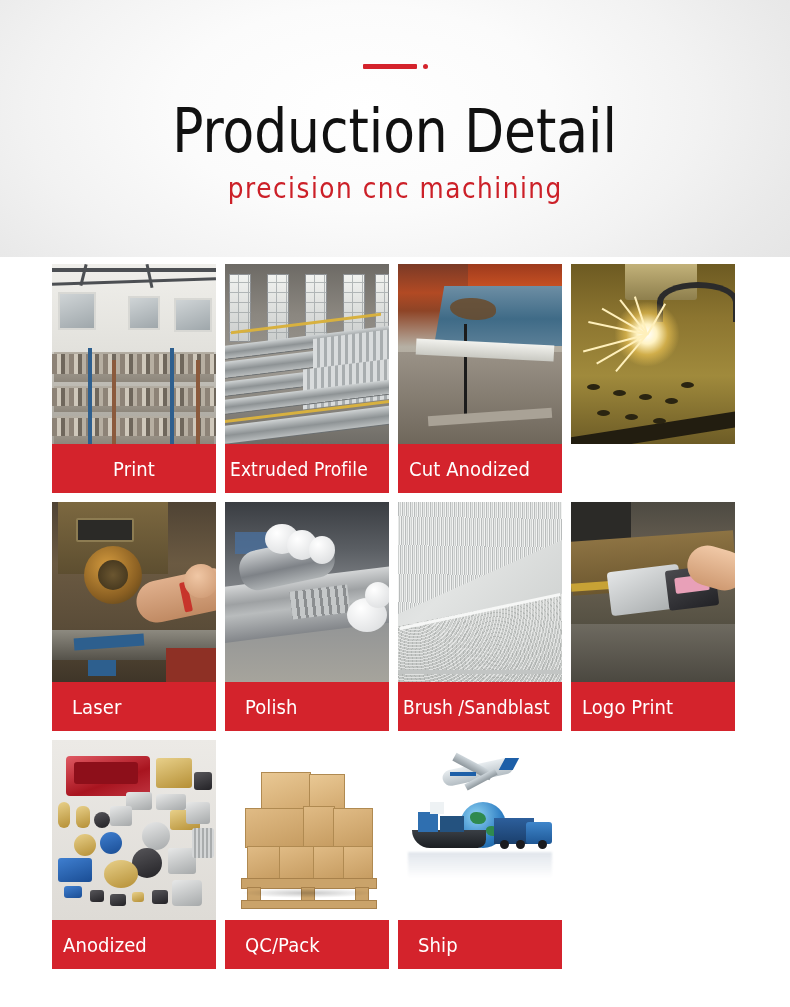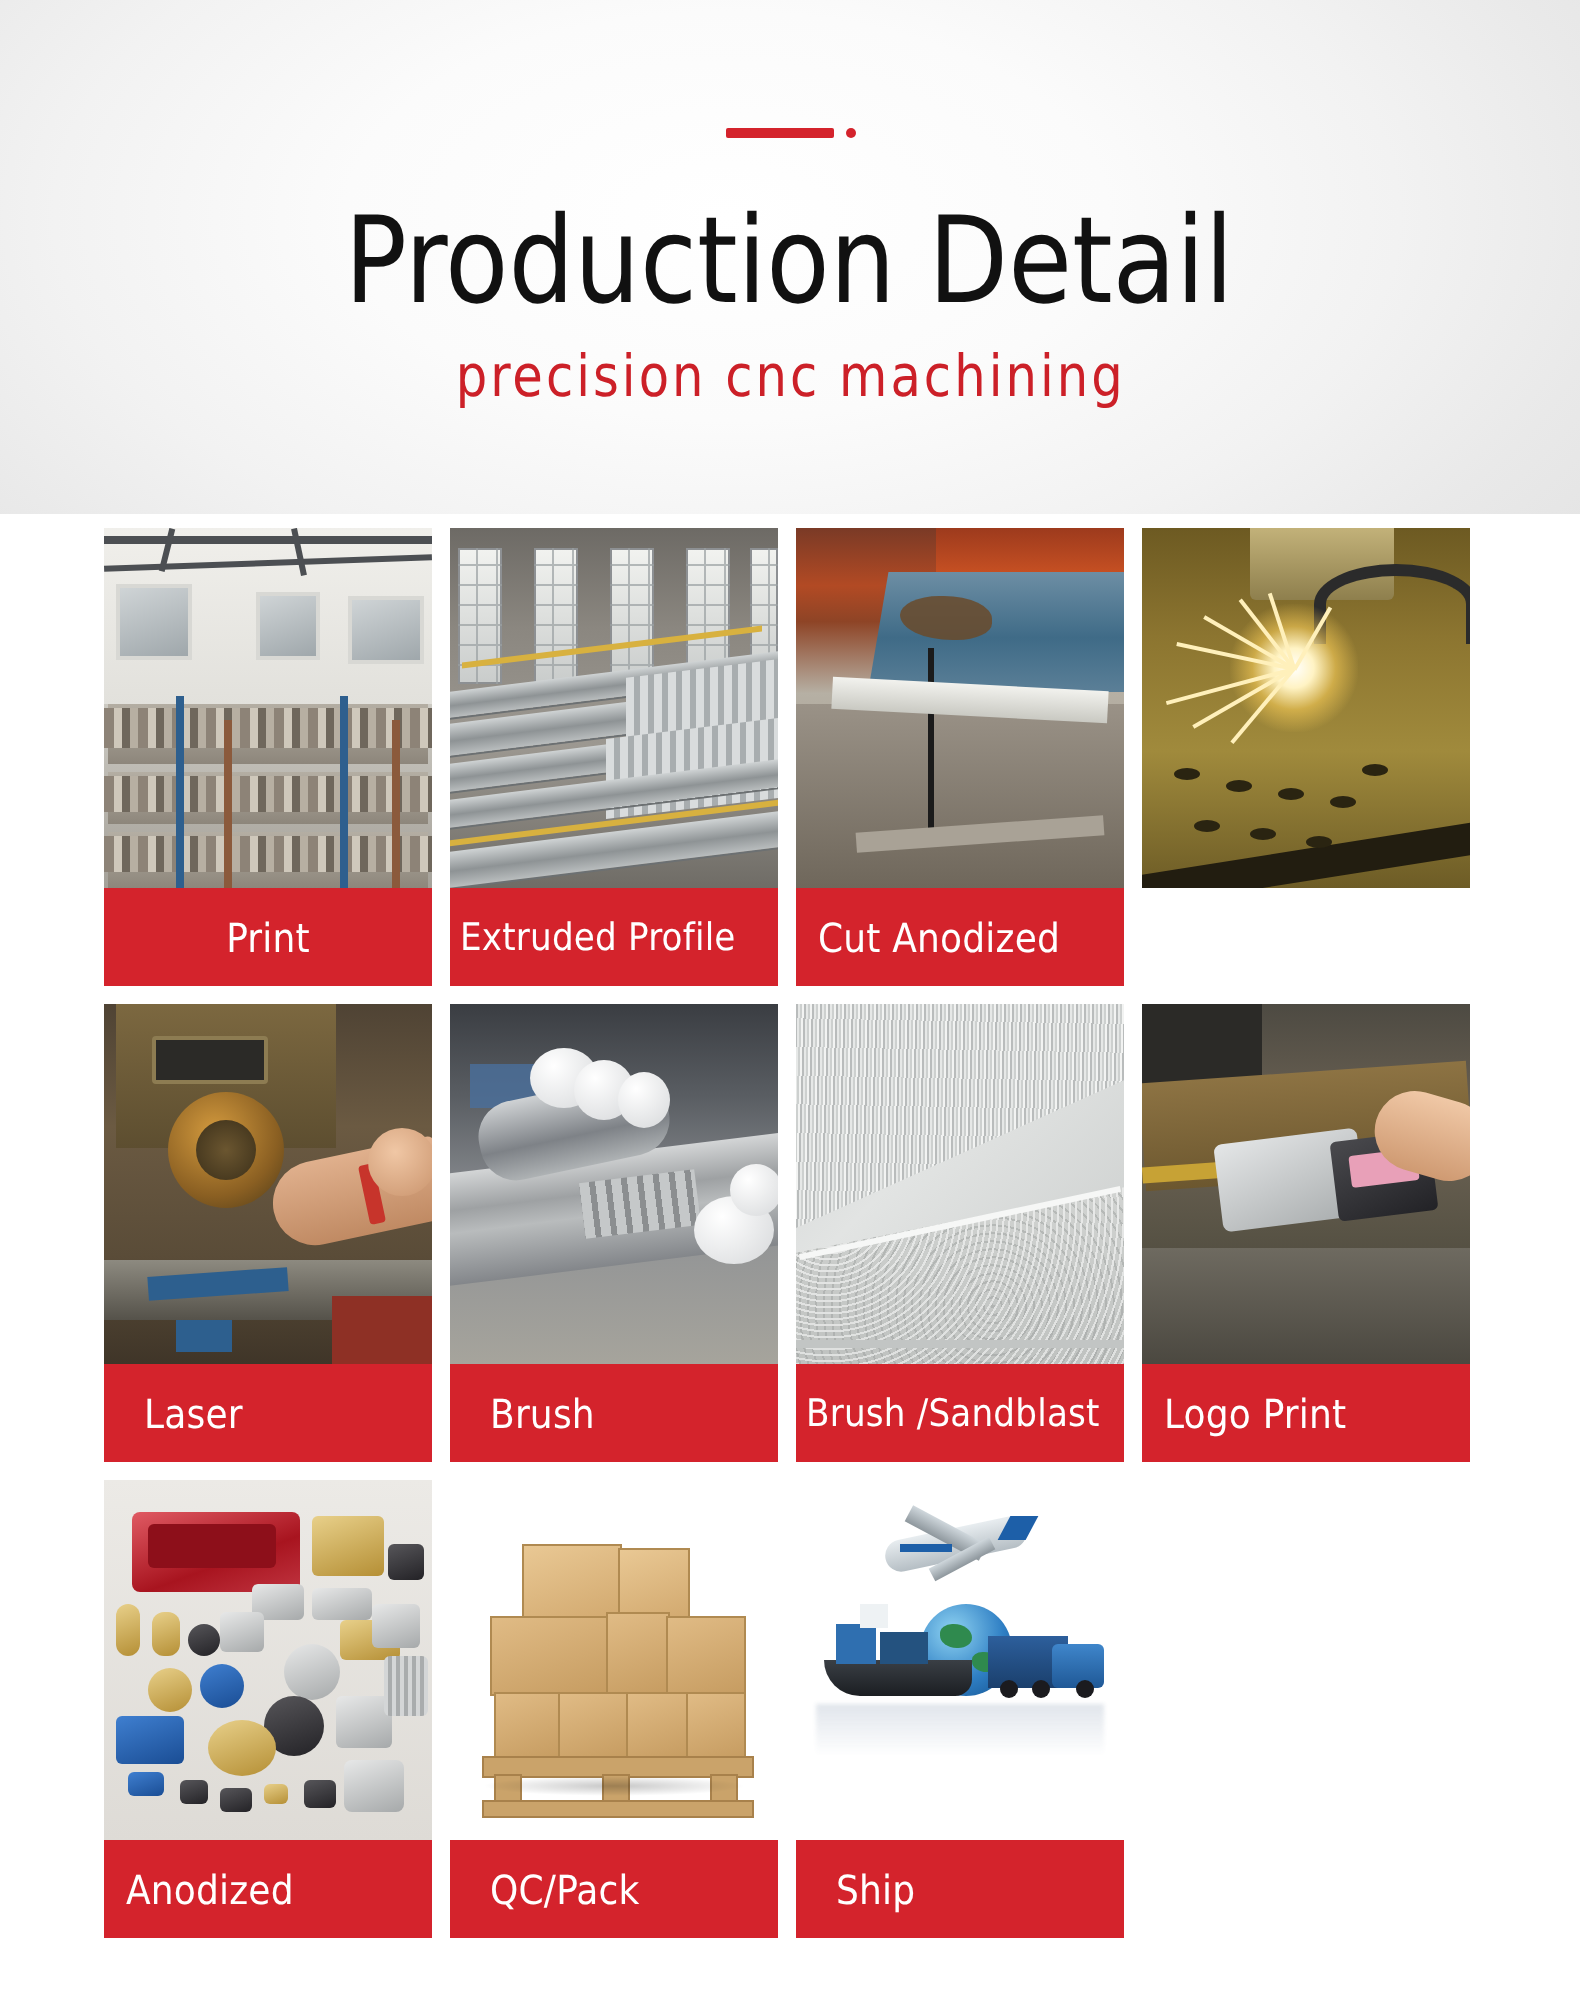--- a/index.html
+++ b/index.html
@@ -413,21 +413,21 @@
         <div class="prof2"></div>
         <div class="fins"></div>
         <div class="tube"></div>
         <div class="glove" style="left:40px;top:22px;width:34px;height:30px;"></div>
         <div class="glove" style="left:62px;top:28px;width:30px;height:30px;"></div>
         <div class="glove" style="left:84px;top:34px;width:26px;height:28px;"></div>
         <div class="glove" style="left:122px;top:96px;width:40px;height:34px;"></div>
         <div class="glove" style="left:140px;top:80px;width:26px;height:26px;"></div>
       </div>
     </div>
-    <div class="card-label align-left2">Brush</div>
+    <div class="card-label align-left2">Polish</div>
   </div>
 
   <div class="card">
     <div class="card-photo">
       <div class="ph ph-brush">
         <div class="brushed"></div>
         <div class="blast"></div>
         <div class="grain"></div>
         <div class="edge" style="top:108px;transform:rotate(-12deg);"></div>
         <div class="edge" style="top:168px;height:4px;background:#c2c5c4;"></div>

